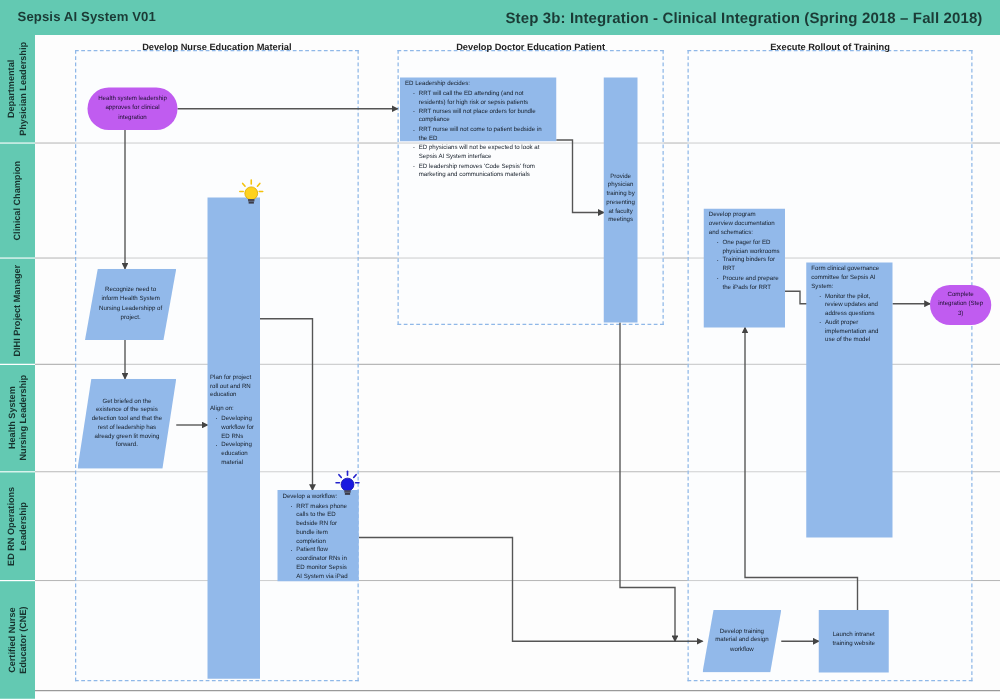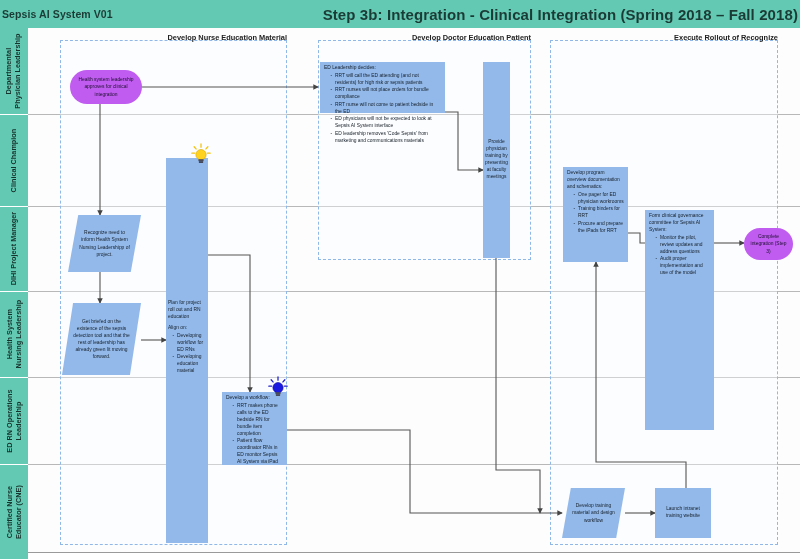--- a/index.html
+++ b/index.html
@@ -9,27 +9,27 @@
     font-family: "Liberation Sans", sans-serif;
     overflow: hidden;
   }
   #root { position: relative; width: 800px; height: 560px; background:#fff; }
 
   
   .topbar {
     position: absolute; left: 0; top: 0; width: 800px; height: 28px;
     background: #63c9b2;
     display: flex; align-items: center; justify-content: space-between;
-    padding: 0 2px;
+    padding: 0 14px;
   }
   .topbar .title {
     font-size: 10.5px; font-weight: bold; color: #1b3b36; letter-spacing: .1px;
   }
   .topbar .step {
-    font-size: 15px; font-weight: bold; color: #1b3b36; letter-spacing: .1px;
+    font-size: 12px; font-weight: bold; color: #1b3b36; letter-spacing: .1px;
   }
 
   
   .lane-labels { position: absolute; left: 0; top: 28px; width: 28px; height: 532px; }
   .lane-label {
     position: absolute; left: 0; width: 28px;
     background: #63c9b2;
     border-bottom: 1px solid #ffffff;
     display: flex; align-items: center; justify-content: center;
   }
@@ -50,21 +50,21 @@
   .lane-row.last { border-bottom: 1px solid #9a9a9a; }
 
   
   .phase {
     position: absolute;
     border: 1px dashed #8fb8e8;
     background: rgba(250,252,255,0.35);
   }
   .phase-title {
     position: absolute;
-    font-size: 7.4px; font-weight: bold; color: #222; text-align: right;
+    font-size: 7.4px; font-weight: bold; color: #222; text-align: center;
     white-space: nowrap;
   }
 
   
   .node { position: absolute; }
 
   .box {
     background: #92b9ea; border: 0;
     color: #17202b;
     font-size: 4.9px; line-height: 1.42;
@@ -139,21 +139,21 @@
     </div>
   </div>
 
   <div class="phase" style="left:60px; top:40px; width:227px; height:505px;"></div>
   <div class="phase-title" style="left:60px; top:33px; width:227px;">Develop Nurse Education Material</div>
 
   <div class="phase" style="left:318px; top:40px; width:213px; height:220px;"></div>
   <div class="phase-title" style="left:318px; top:33px; width:213px;">Develop Doctor Education Patient</div>
 
   <div class="phase" style="left:550px; top:40px; width:228px; height:505px;"></div>
-  <div class="phase-title" style="left:550px; top:33px; width:228px;">Execute Rollout of Recognize</div>
+  <div class="phase-title" style="left:550px; top:33px; width:228px;">Execute Rollout of Training</div>
 
   <svg class="conn" viewBox="0 0 800 560">
     <defs>
       <marker id="arw" viewBox="0 0 10 10" refX="8.5" refY="5" markerWidth="5" markerHeight="5" orient="auto-start-reverse">
         <path d="M 0 0 L 10 5 L 0 10 z" fill="#444"></path>
       </marker>
     </defs>
     <g fill="none" stroke="#555" stroke-width="1.1" marker-end="url(#arw)">
 
       <path d="M 142 87 L 318 87"></path>

